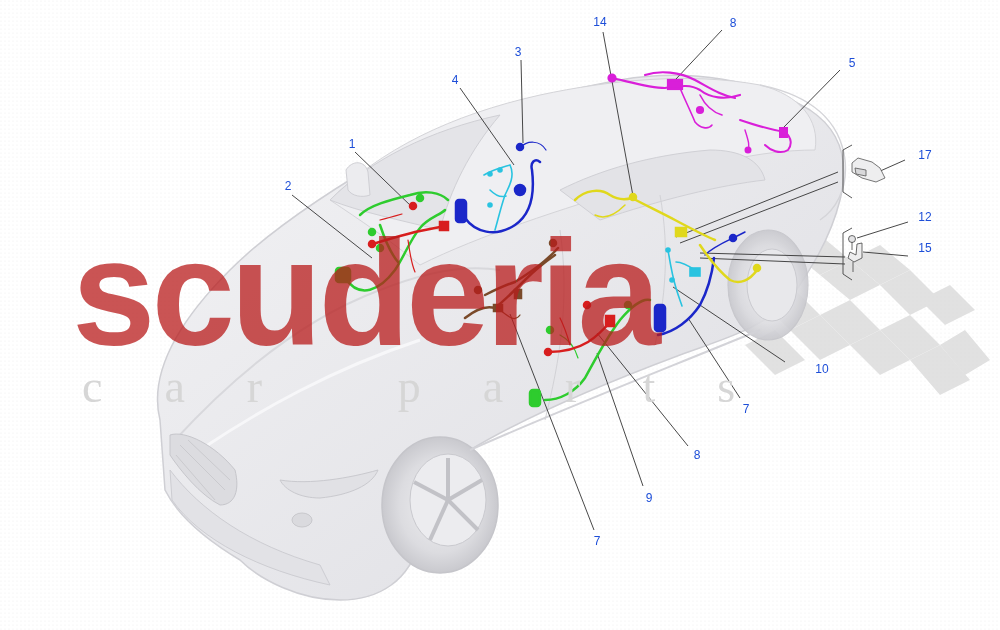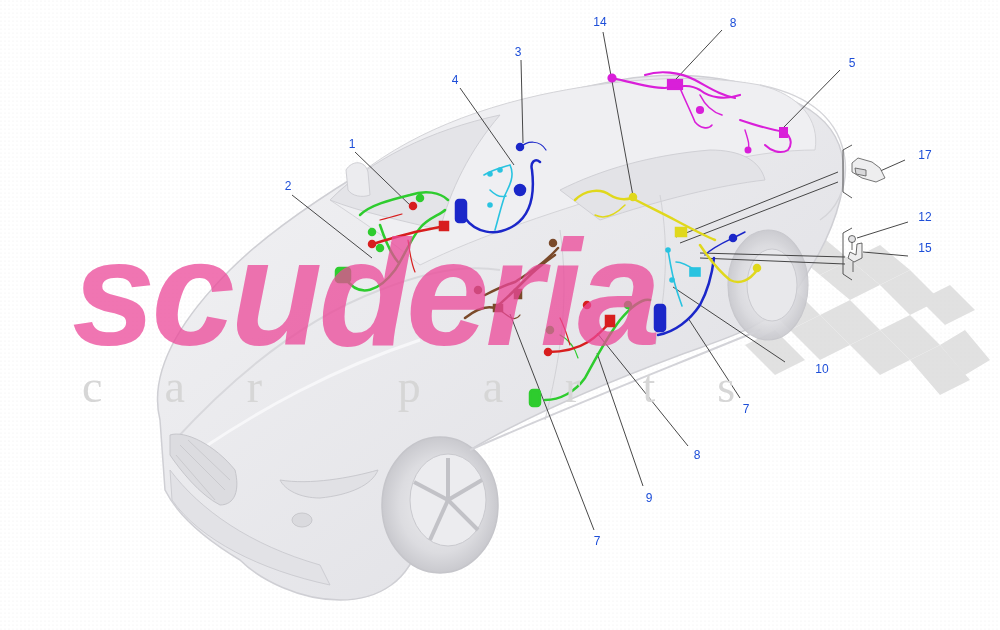--- a/index.html
+++ b/index.html
@@ -1,21 +1,21 @@
 <!DOCTYPE html>
 <html><head>
 <meta charset="utf-8">
 <style>
   html, body { margin: 0; padding: 0; background: #ffffff; }
   body { width: 1000px; height: 630px; overflow: hidden; position: relative;
          font-family: "Liberation Sans", sans-serif; }
   #diagram { position: absolute; left: 0; top: 0; width: 1000px; height: 630px; }
   .wm-main { position: absolute; left: 72px; top: 218px; font-family: "Liberation Sans", sans-serif;
-             font-weight: bold; font-size: 150px; letter-spacing: -4px; color: #ec4899; opacity: .75;
-             line-height: 1; white-space: nowrap; pointer-events: none; font-style: italic; }
+             font-weight: bold; font-size: 150px; letter-spacing: -4px; color: #b91c1c; opacity: .75;
+             line-height: 1; white-space: nowrap; pointer-events: none; }
   .wm-sub { position: absolute; left: 82px; top: 364px; font-family: Liberation Serif, serif;
             font-size: 46px; color: #d6d6d6; letter-spacing: 62px; line-height: 1; white-space: nowrap;
             pointer-events: none; }
   .callout { position: absolute; font-size: 12px; color: #1d4ed8; line-height: 1; transform: translate(-50%, -50%);
              white-space: nowrap; }
 </style>
 </head>
 <body>
 
 <div id="diagram">

